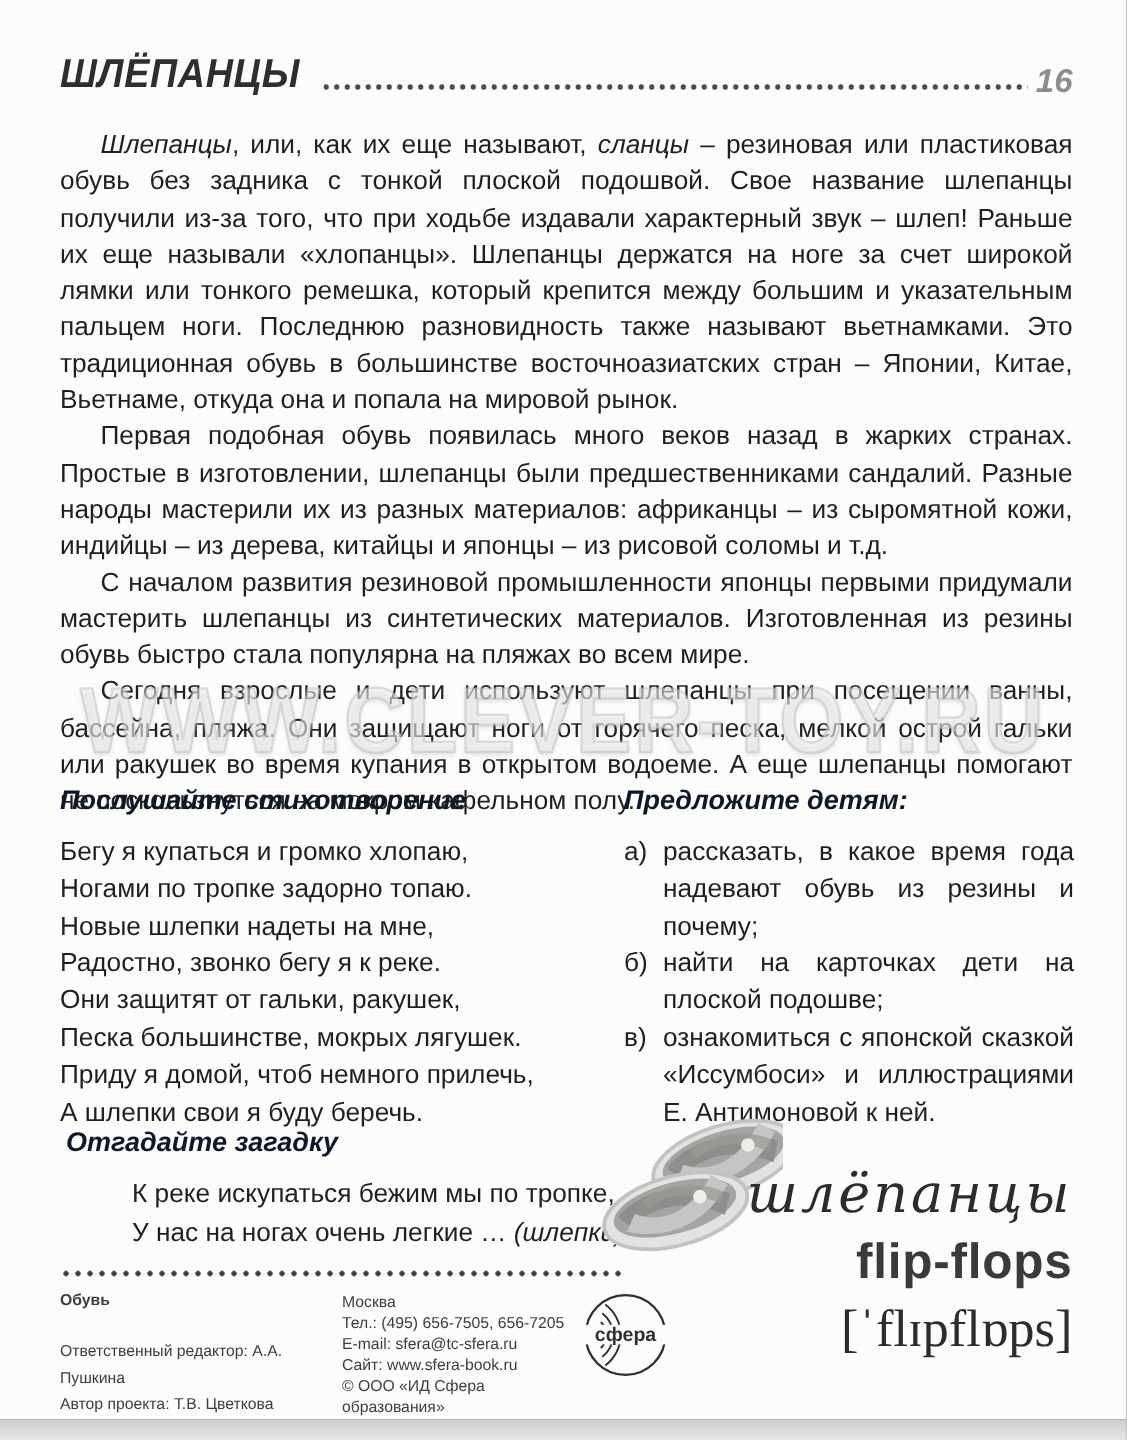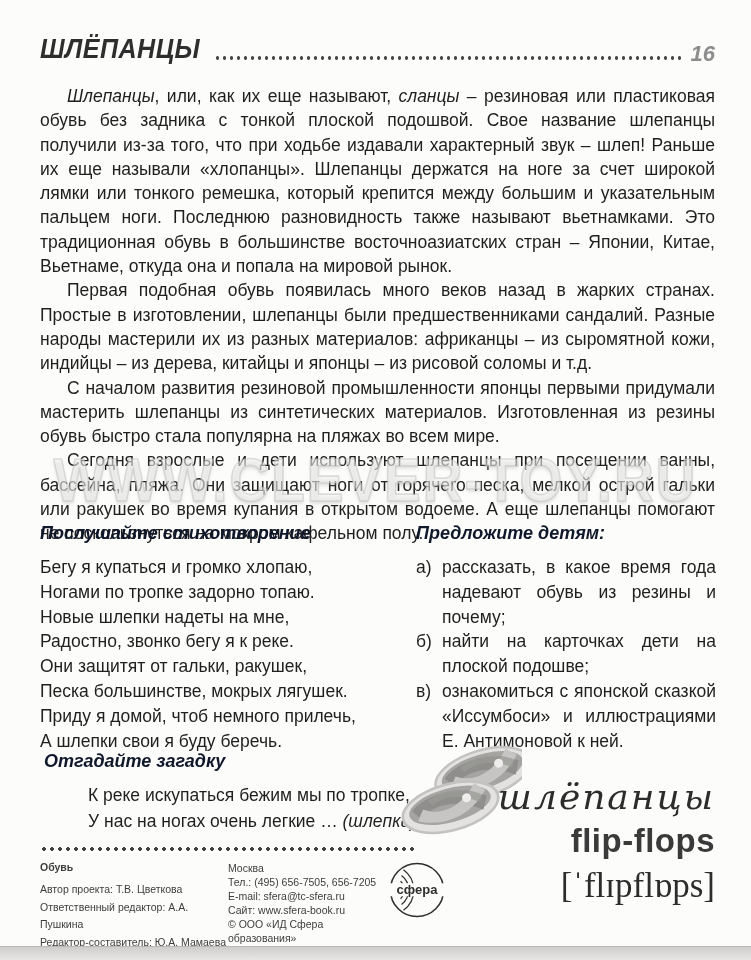--- a/index.html
+++ b/index.html
@@ -49,21 +49,21 @@
   .vocab-en{font-size:33px;font-weight:bold;color:#3a3a3a;line-height:44px;letter-spacing:.5px;}
   .vocab-tr{font-family:"Liberation Serif",serif;font-size:35px;color:#2c2c2c;line-height:46px;}
 
   
   .footer{position:absolute;left:40px;top:847px;width:400px;}
   .footer-dots{width:378px;height:4px;
           background-image:radial-gradient(circle closest-side,#3f3f3f 80%,transparent 100%);
           background-size:8px 4px;background-repeat:repeat-x;}
   .footer-cols{display:flex;margin-top:10px;color:#3d3d3d;}
   .fcol1{width:188px;flex:none;font-size:10.5px;}
-  .fcol1 .series{font-weight:bold;margin-bottom:8px;}
+  .fcol1 .series{font-weight:bold;margin-bottom:20px;}
   .fcol1 .cred{line-height:17.5px;}
   .fcol2{width:152px;flex:none;font-size:10.5px;line-height:14px;}
   .flogo{margin-left:8px;margin-top:0;}
 
   .bottom-strip{position:absolute;left:0;right:0;bottom:0;height:13px;
           background:linear-gradient(#cfcecc,#e7e6e4);border-top:1px solid #b8b7b5;}
 </style>
 </head>
 <body>
 
@@ -140,22 +140,22 @@
     <div class="vocab-ru">шлёпанцы</div>
     <div class="vocab-en">flip-flops</div>
     <div class="vocab-tr">[ˈflɪpflɒps]</div>
   </div>
 
   <div class="footer">
     <div class="footer-dots"></div>
     <div class="footer-cols">
       <div class="fcol1">
         <div class="series">Обувь</div>
+        <div class="cred">Ответственный редактор: А.А. Пушкина</div>
         <div class="cred">Автор проекта: Т.В. Цветкова</div>
-        <div class="cred">Ответственный редактор: А.А. Пушкина</div>
         <div class="cred">Редактор-составитель: Ю.А. Мамаева</div>
       </div>
       <div class="fcol2">
         <div>Москва</div>
         <div>Тел.: (495) 656-7505, 656-7205</div>
         <div>E-mail: sfera@tc-sfera.ru</div>
         <div>Сайт: www.sfera-book.ru</div>
         <div>© ООО «ИД Сфера образования»</div>
       </div>
       <div class="flogo">

